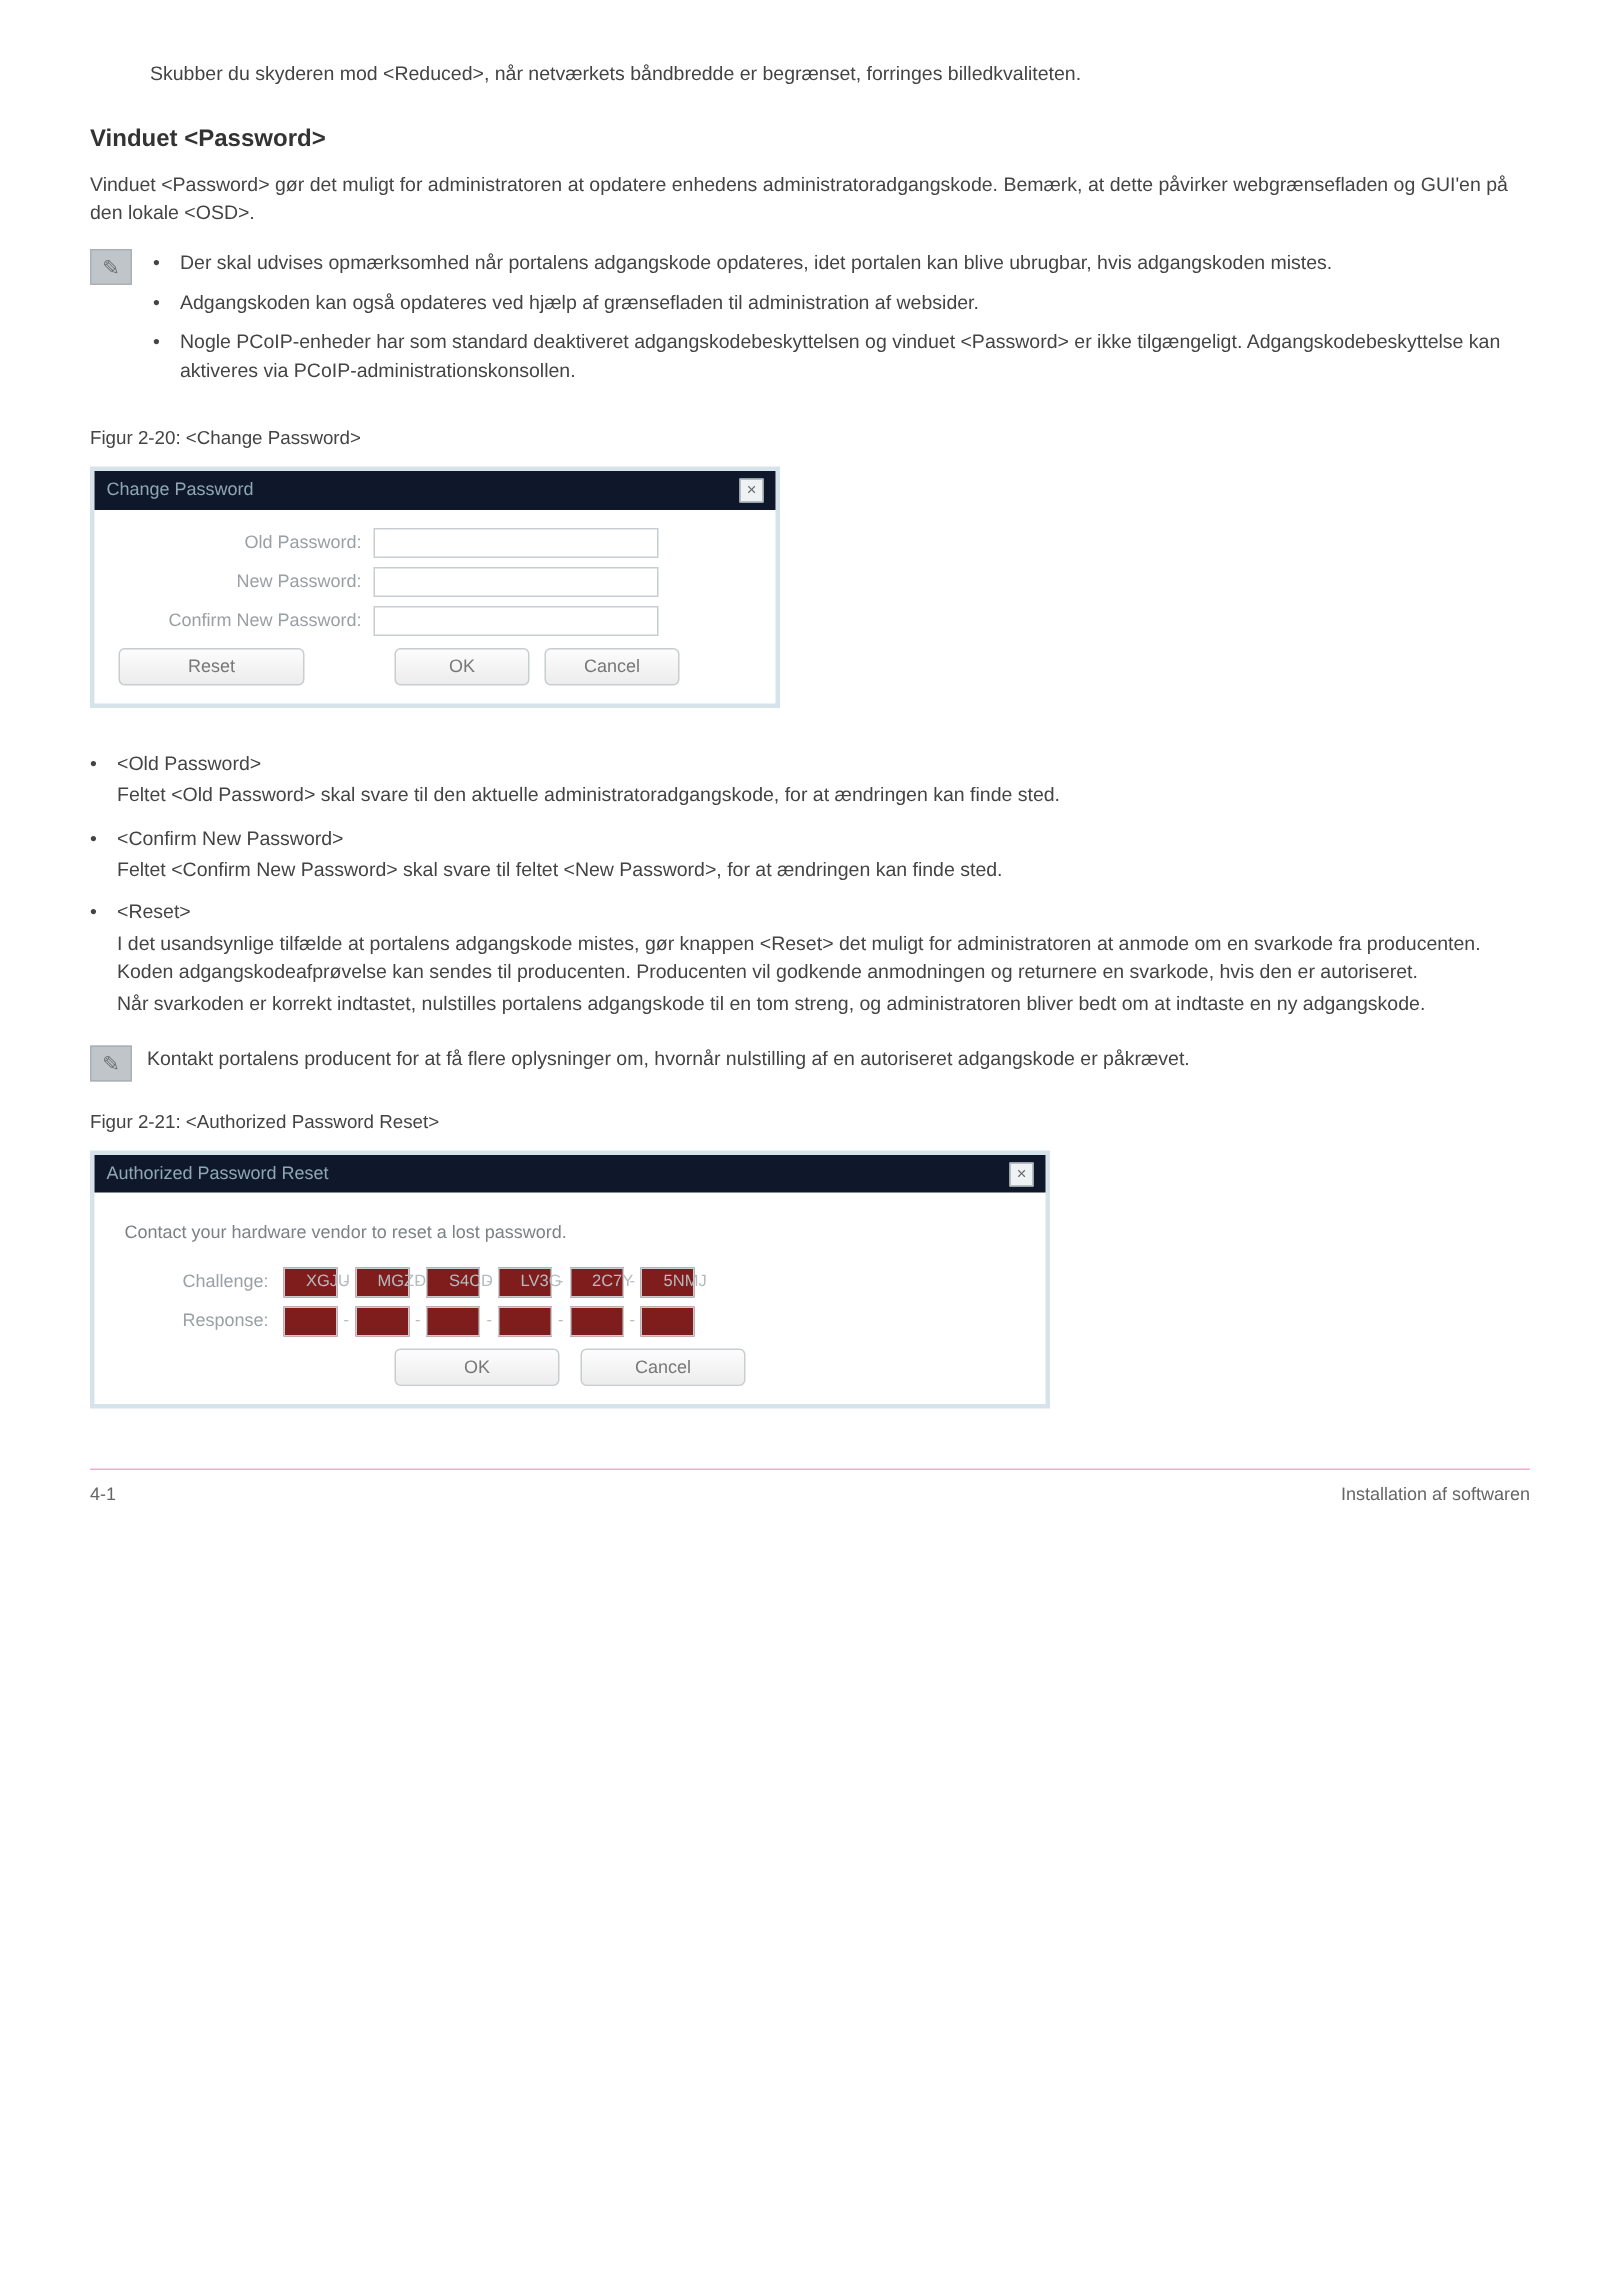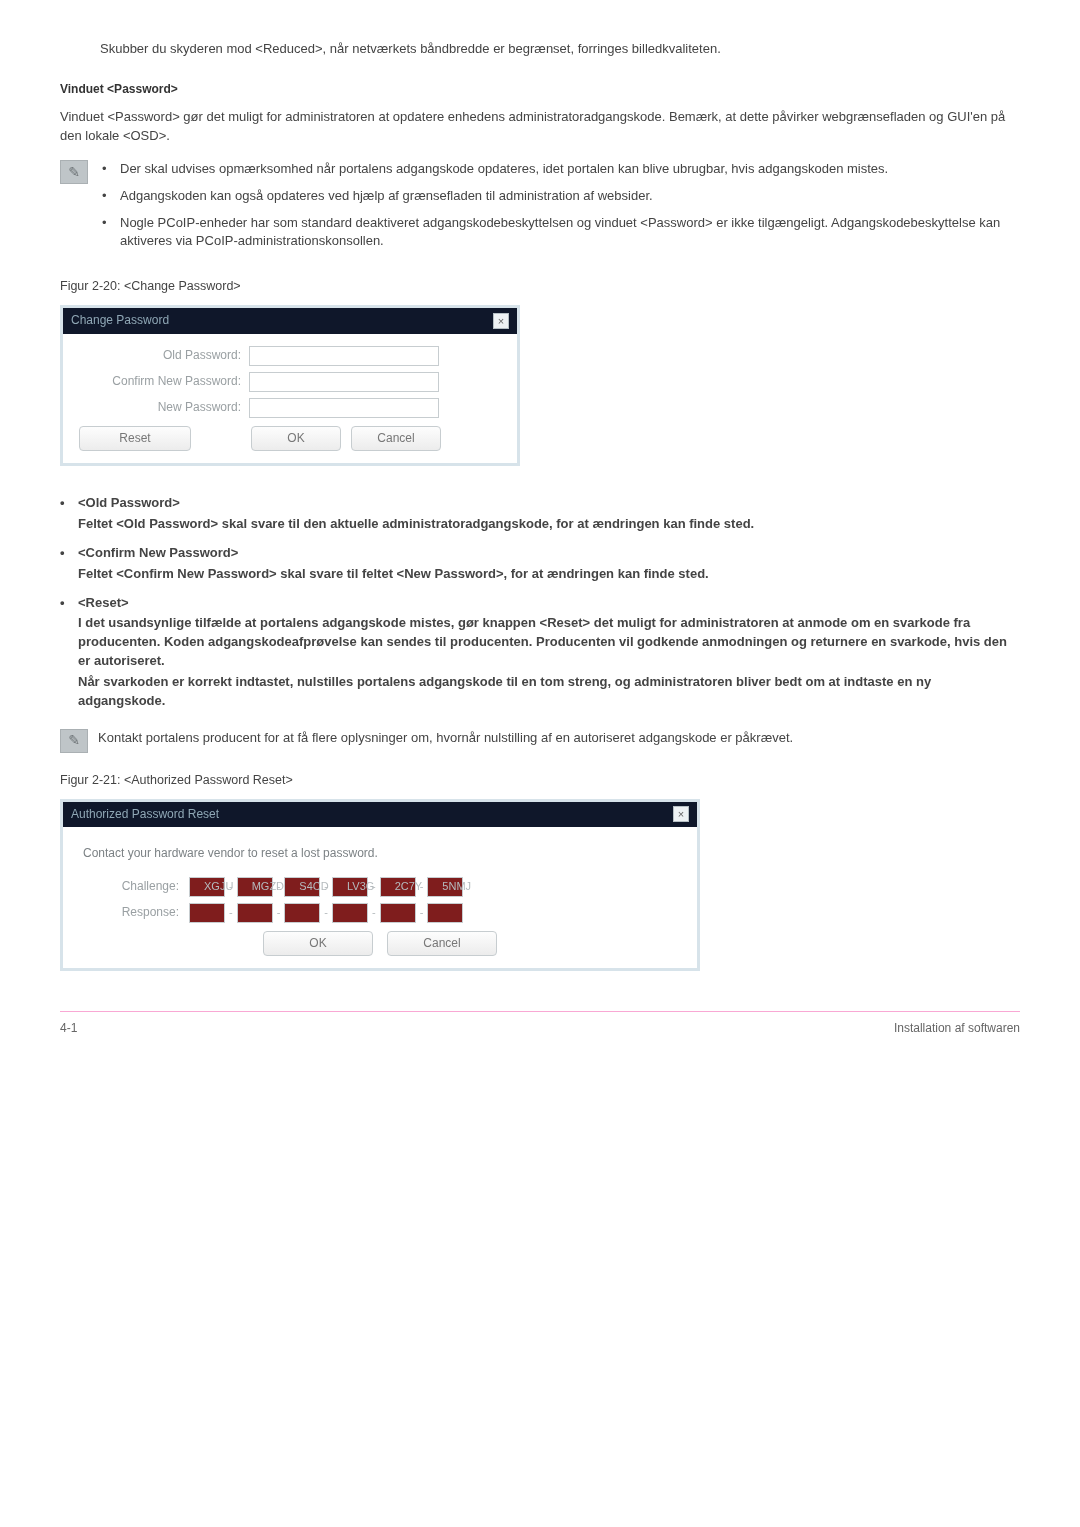--- a/index.html
+++ b/index.html
@@ -8,21 +8,21 @@
     font-size: 13px;
     color: #444;
     background: #fff;
     width: 1080px;
     padding: 40px 60px 30px 60px;
     line-height: 1.45;
   }
   .body-text { margin-bottom: 20px; }
   .body-text p { margin-bottom: 2px; }
   h2 {
-    font-size: 12px;
+    font-size: 16px;
     font-weight: bold;
     color: #333;
     margin: 22px 0 10px 0;
   }
   .section-intro { margin-bottom: 14px; }
   .note-block {
     display: flex;
     align-items: flex-start;
     margin: 6px 0 18px 0;
   }
@@ -81,39 +81,39 @@
   .dlg-btn {
     border: 1px solid #c7cdd0;
     border-radius: 4px;
     background: linear-gradient(#fdfdfd,#ececec);
     padding: 3px 0;
     color: #777;
     font-size: 12px;
     text-align: center;
   }
   .cp-dialog { width: 460px; }
-  .cp-buttons .reset { width: 112px; margin-right: 50px; }
+  .cp-buttons .reset { width: 124px; margin-right: 50px; }
   .cp-buttons .ok { width: 90px; }
   .cp-buttons .cancel { width: 90px; }
 
   .apr-dialog { width: 640px; }
   .apr-intro { color:#7c8285; margin: 6px 0 14px 4px; }
   .apr-row { display:flex; align-items:center; margin-bottom:6px; }
   .apr-label { width: 110px; text-align:right; padding-right:10px; color:#9aa0a3; }
   .seg-group { display:flex; align-items:center; gap:0; }
   .seg {
     border:1px solid #c7cdd0; height:20px; width:36px;
     background:#7f1d1d; color:#b5bbbe; font-size:11px;
     display:flex; align-items:center; padding-left:14px;
   }
   .dash { color:#b5bbbe; padding:0 4px; font-size:11px; }
   .apr-buttons { display:flex; gap:14px; justify-content:center; margin-top:8px; }
   .apr-buttons .dlg-btn { width:110px; }
 
-  .desc-list { list-style:none; margin: 12px 0 18px 0; font-weight: bold; }
+  .desc-list { list-style:none; margin: 12px 0 18px 0; }
   .desc-list > li { position:relative; padding-left:18px; margin-bottom:10px; }
   .desc-list > li::before { content:"•"; position:absolute; left:0; top:0; }
   .desc-list .term { display:block; margin-bottom:2px; }
   .desc-list .term-body { }
   .desc-list p { margin-bottom:2px; }
 
   .footer {
     border-top: 1px solid #f9a8d4;
     margin-top: 40px;
     padding-top: 8px;
@@ -149,25 +149,25 @@
   <div class="dialog-title">
     <span>Change Password</span>
     <span class="dialog-close">×</span>
   </div>
   <div class="dialog-body">
     <div class="form-row">
       <span class="form-label">Old Password:</span>
       <div class="form-input"></div>
     </div>
     <div class="form-row">
+      <span class="form-label">New Password:</span>
+      <div class="form-input"></div>
+    </div>
+    <div class="form-row">
       <span class="form-label">Confirm New Password:</span>
-      <div class="form-input"></div>
-    </div>
-    <div class="form-row">
-      <span class="form-label">New Password:</span>
       <div class="form-input"></div>
     </div>
     <div class="dialog-buttons cp-buttons">
       <div class="dlg-btn reset">Reset</div>
       <div class="dlg-btn ok">OK</div>
       <div class="dlg-btn cancel">Cancel</div>
     </div>
   </div>
 </div>
 

